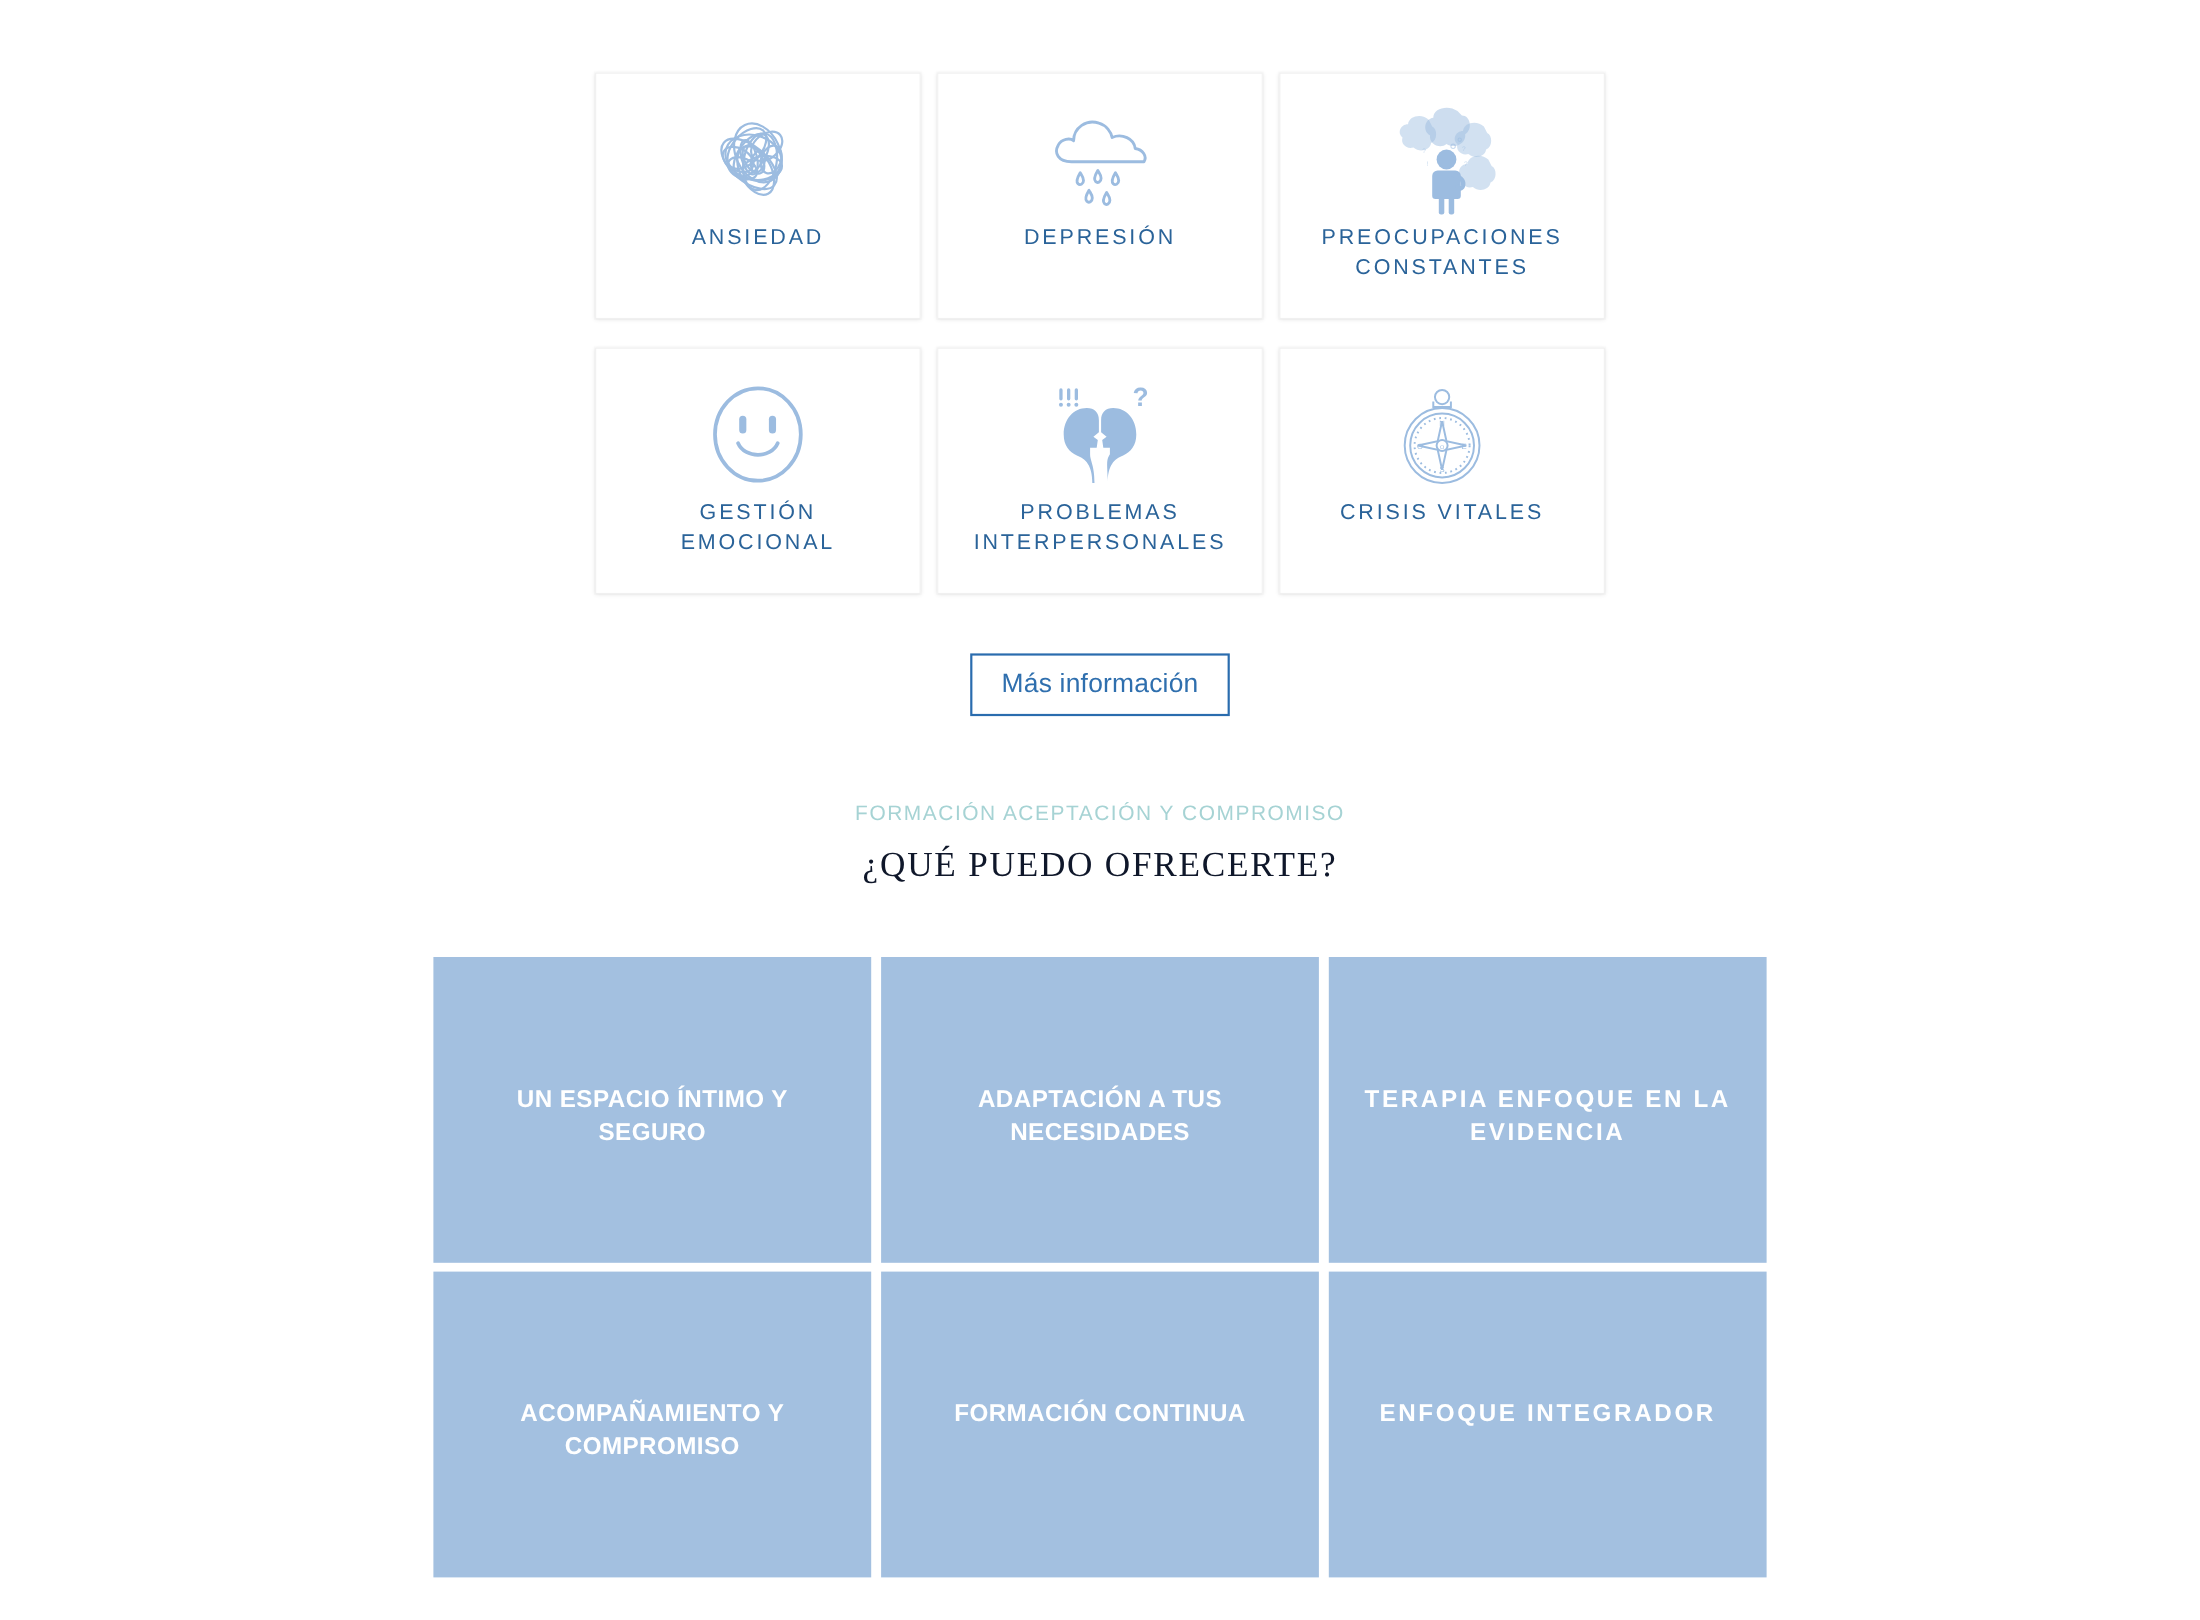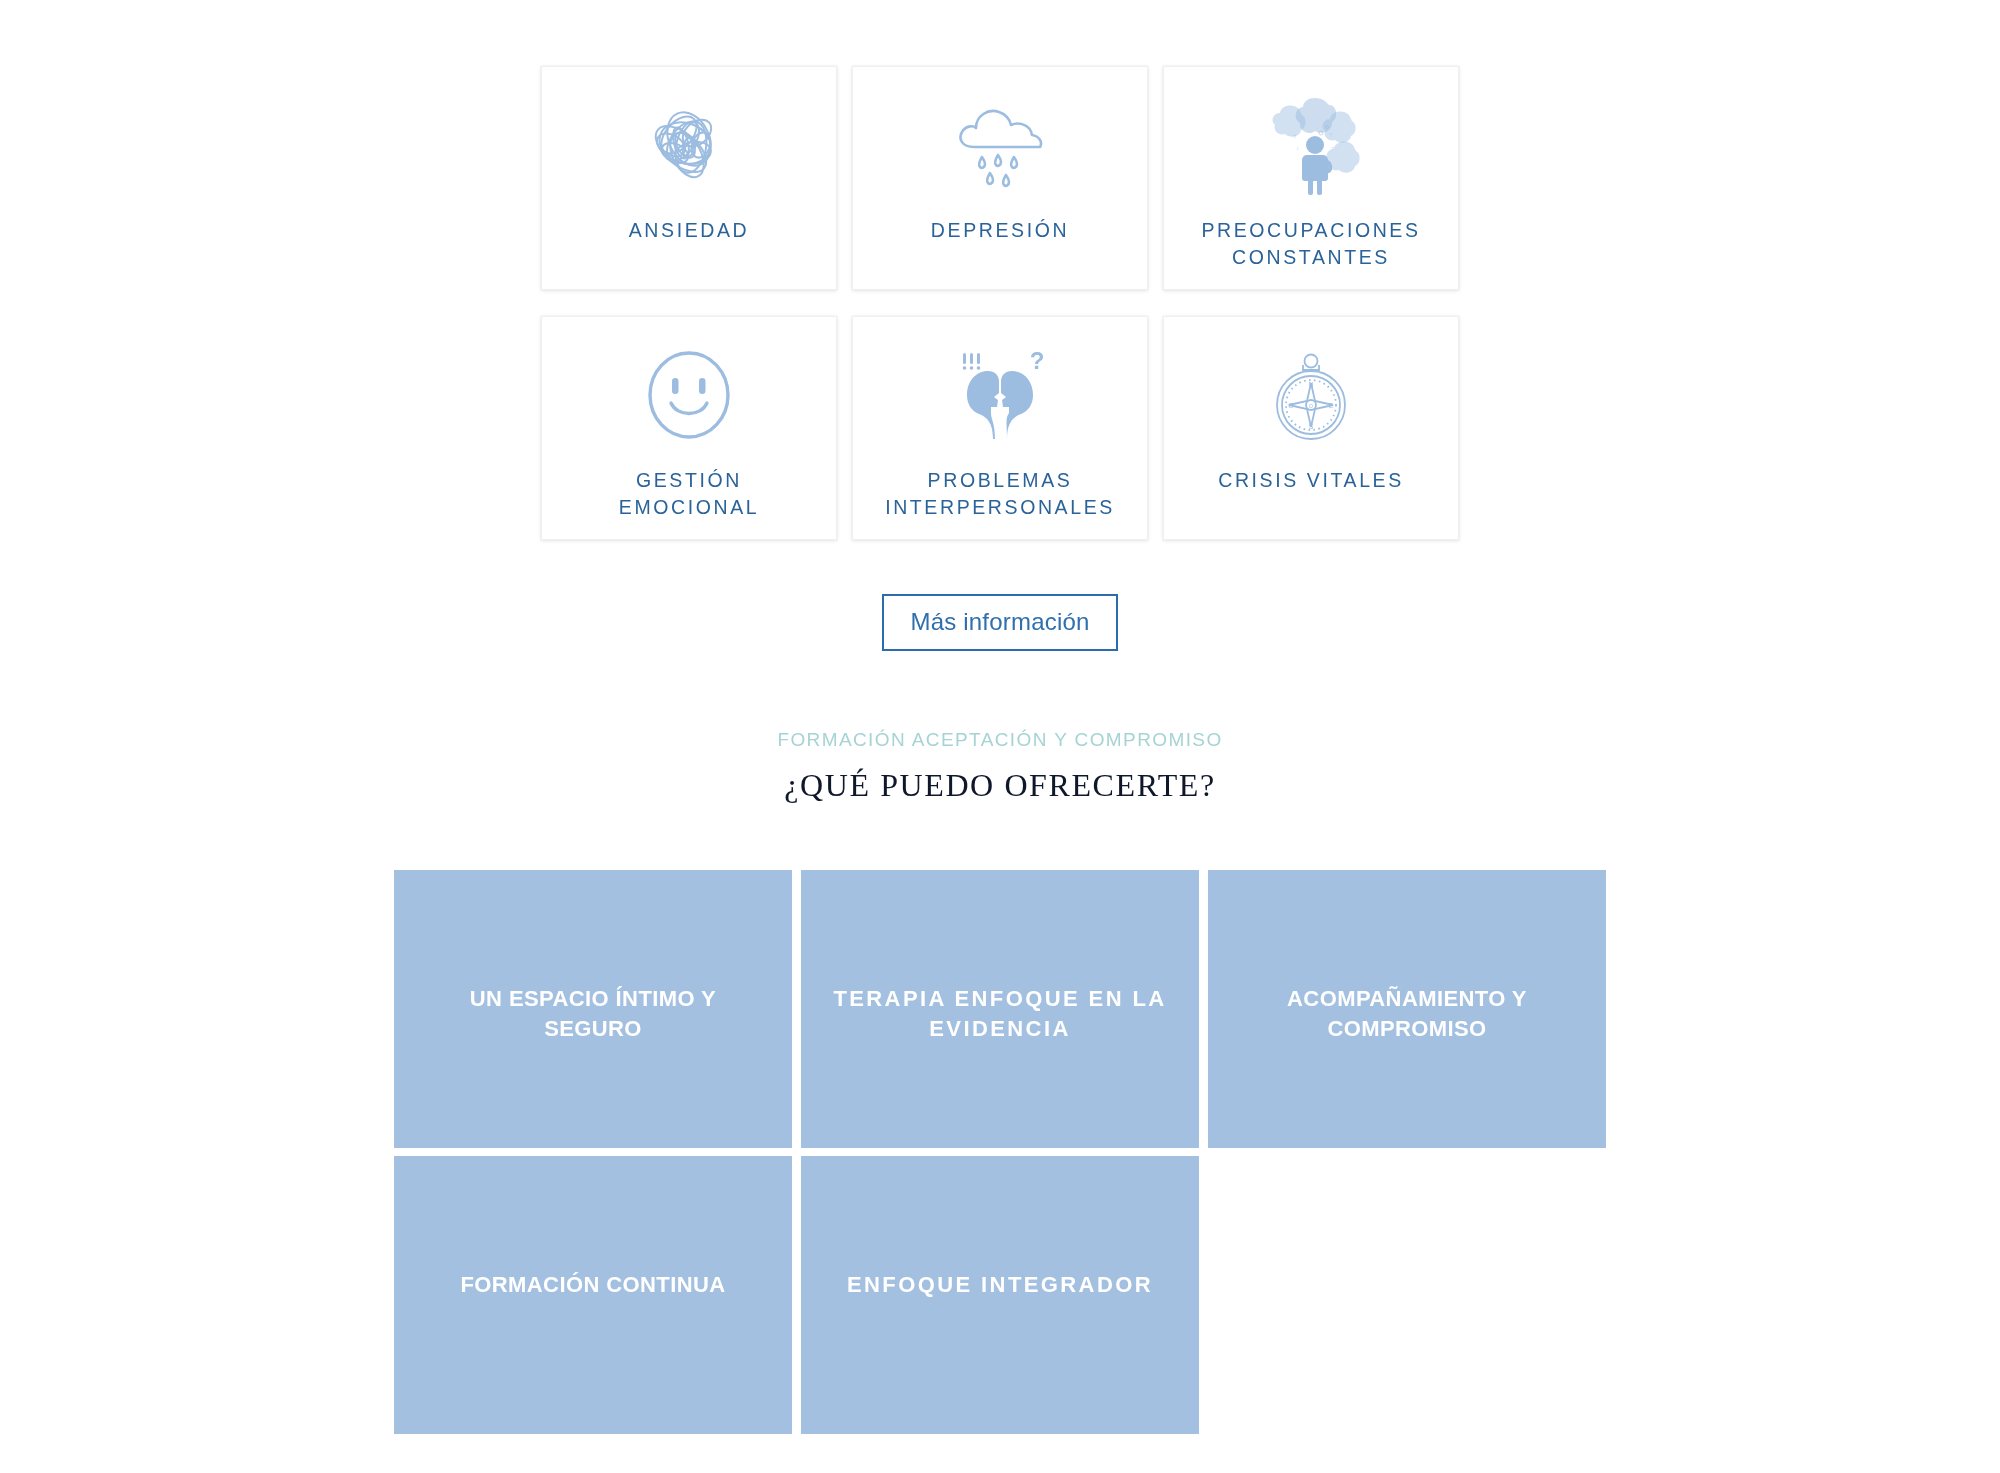--- a/index.html
+++ b/index.html
@@ -43,21 +43,21 @@
   }
 
   .topic-icon {
     height: 108px;
     display: flex;
     align-items: center;
     justify-content: center;
   }
 
   .topic-label {
-    margin-top: 18px;
+    margin-top: 4px;
     font-size: 19.5px;
     letter-spacing: 2.6px;
     color: #2a6399;
     text-align: center;
     line-height: 1.38;
     font-weight: 400;
     white-space: pre-line;
   }
 
   
@@ -280,20 +280,23 @@
 
   <div class="section-head">
     <div class="eyebrow">FORMACIÓN ACEPTACIÓN Y COMPROMISO</div>
     <div class="headline">¿QUÉ PUEDO OFRECERTE?</div>
   </div>
 
   <div class="offer-grid">
     <div class="offer-tile">
       <div class="offer-label">UN ESPACIO ÍNTIMO Y SEGURO</div>
     </div>
+    <div class="offer-tile">
+      <div class="offer-label">ADAPTACIÓN A TUS NECESIDADES</div>
+    </div>
     <div class="offer-tile wide-track">
       <div class="offer-label">TERAPIA ENFOQUE EN LA EVIDENCIA</div>
     </div>
     <div class="offer-tile">
       <div class="offer-label">ACOMPAÑAMIENTO Y COMPROMISO</div>
     </div>
     <div class="offer-tile">
       <div class="offer-label">FORMACIÓN CONTINUA</div>
     </div>
     <div class="offer-tile wide-track">

